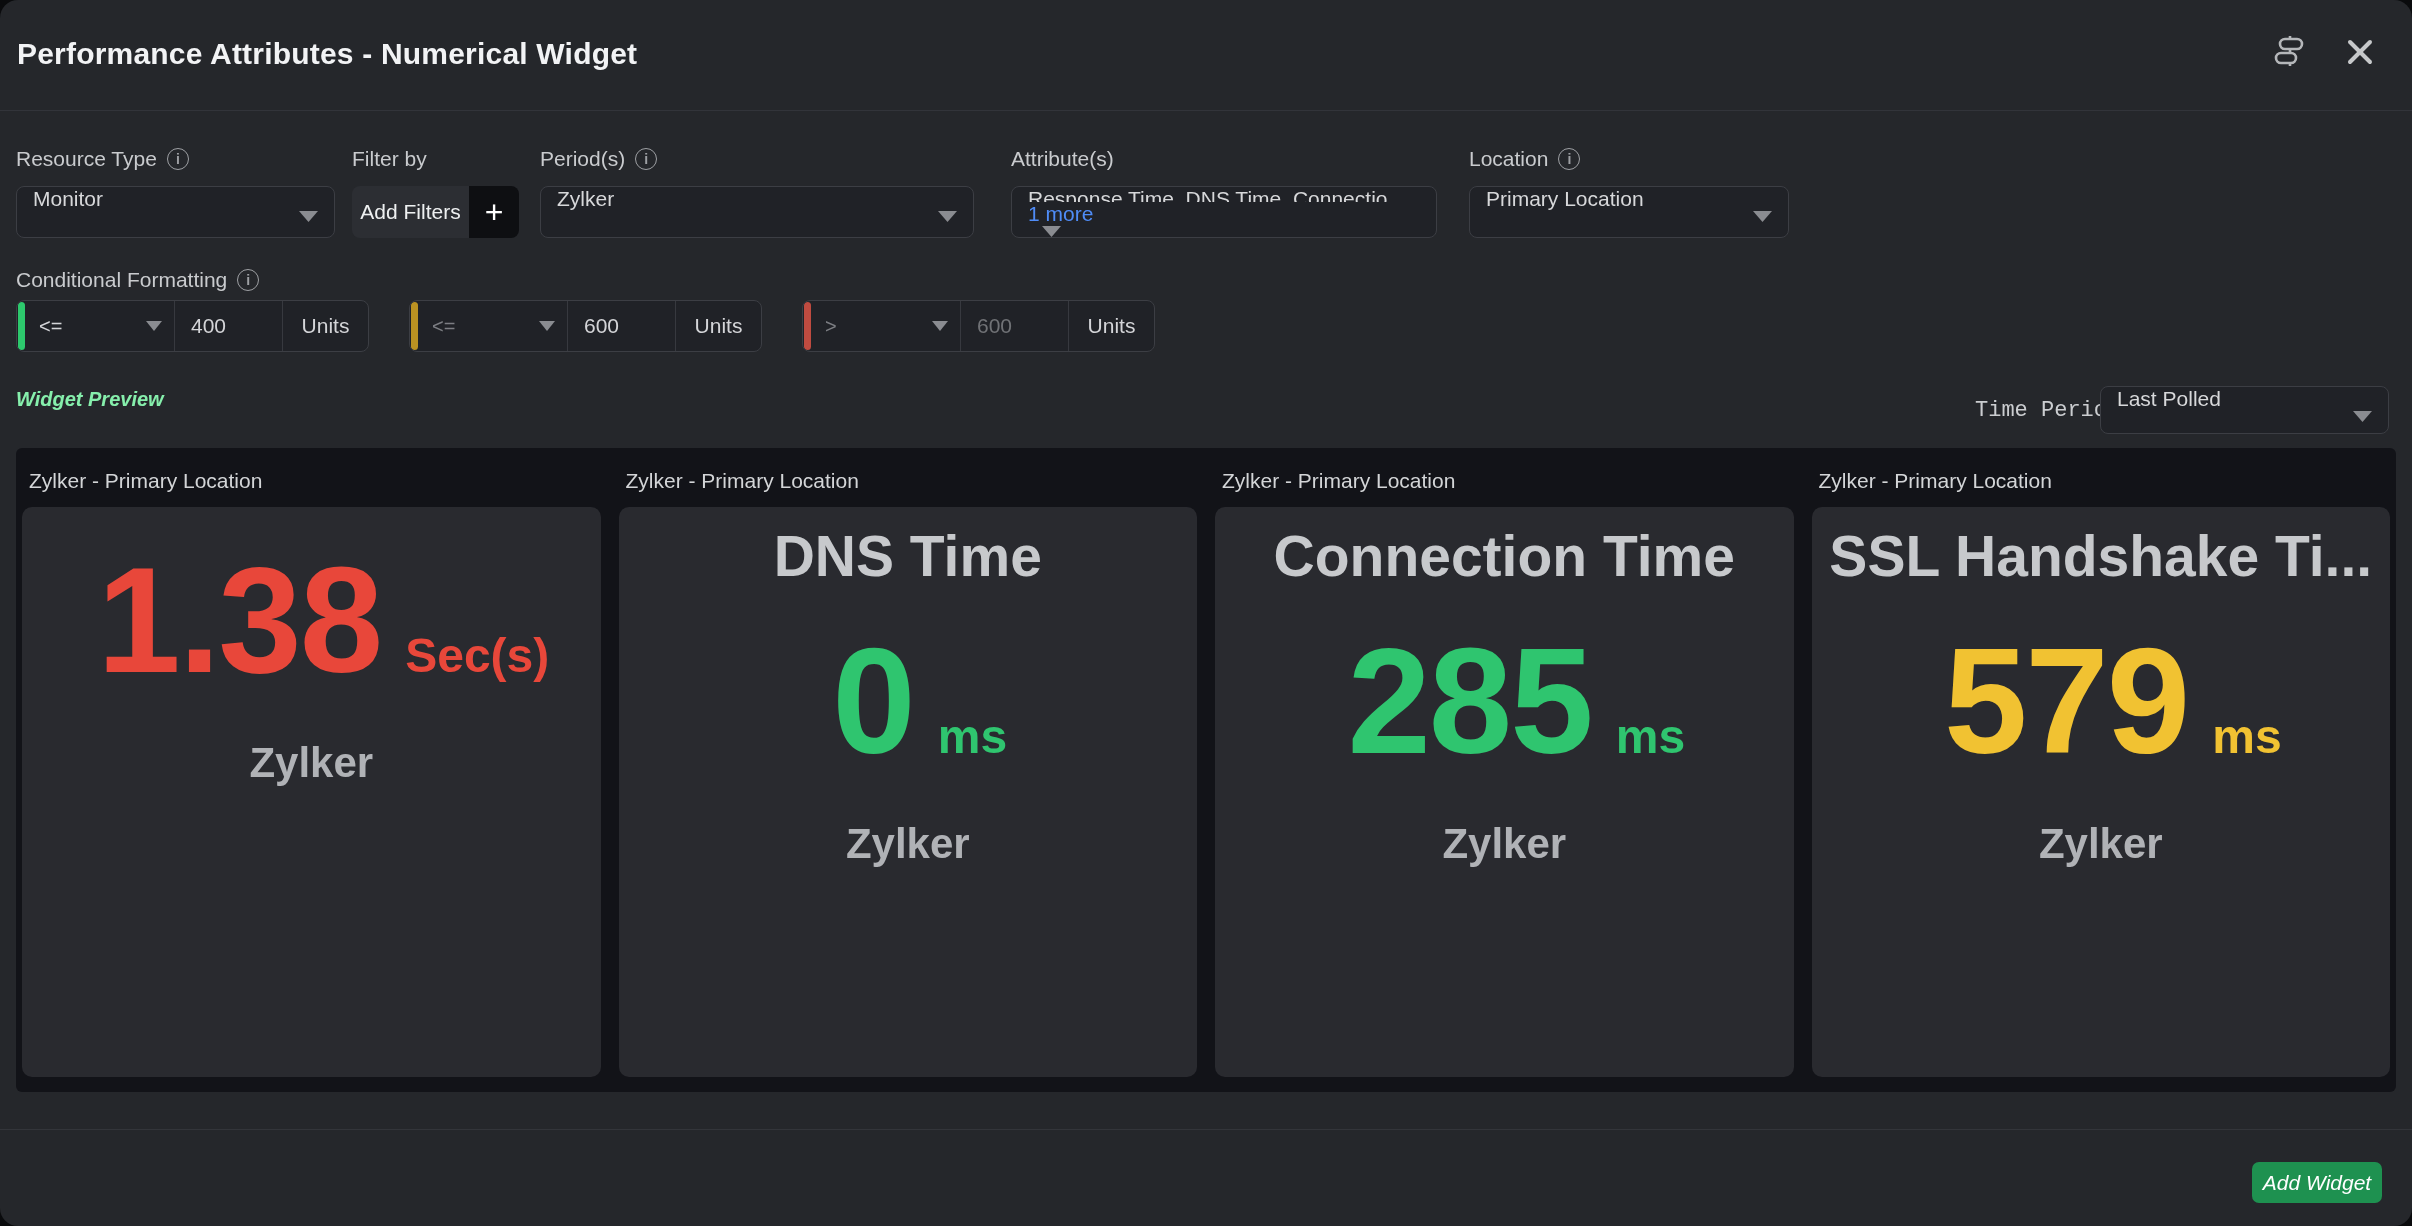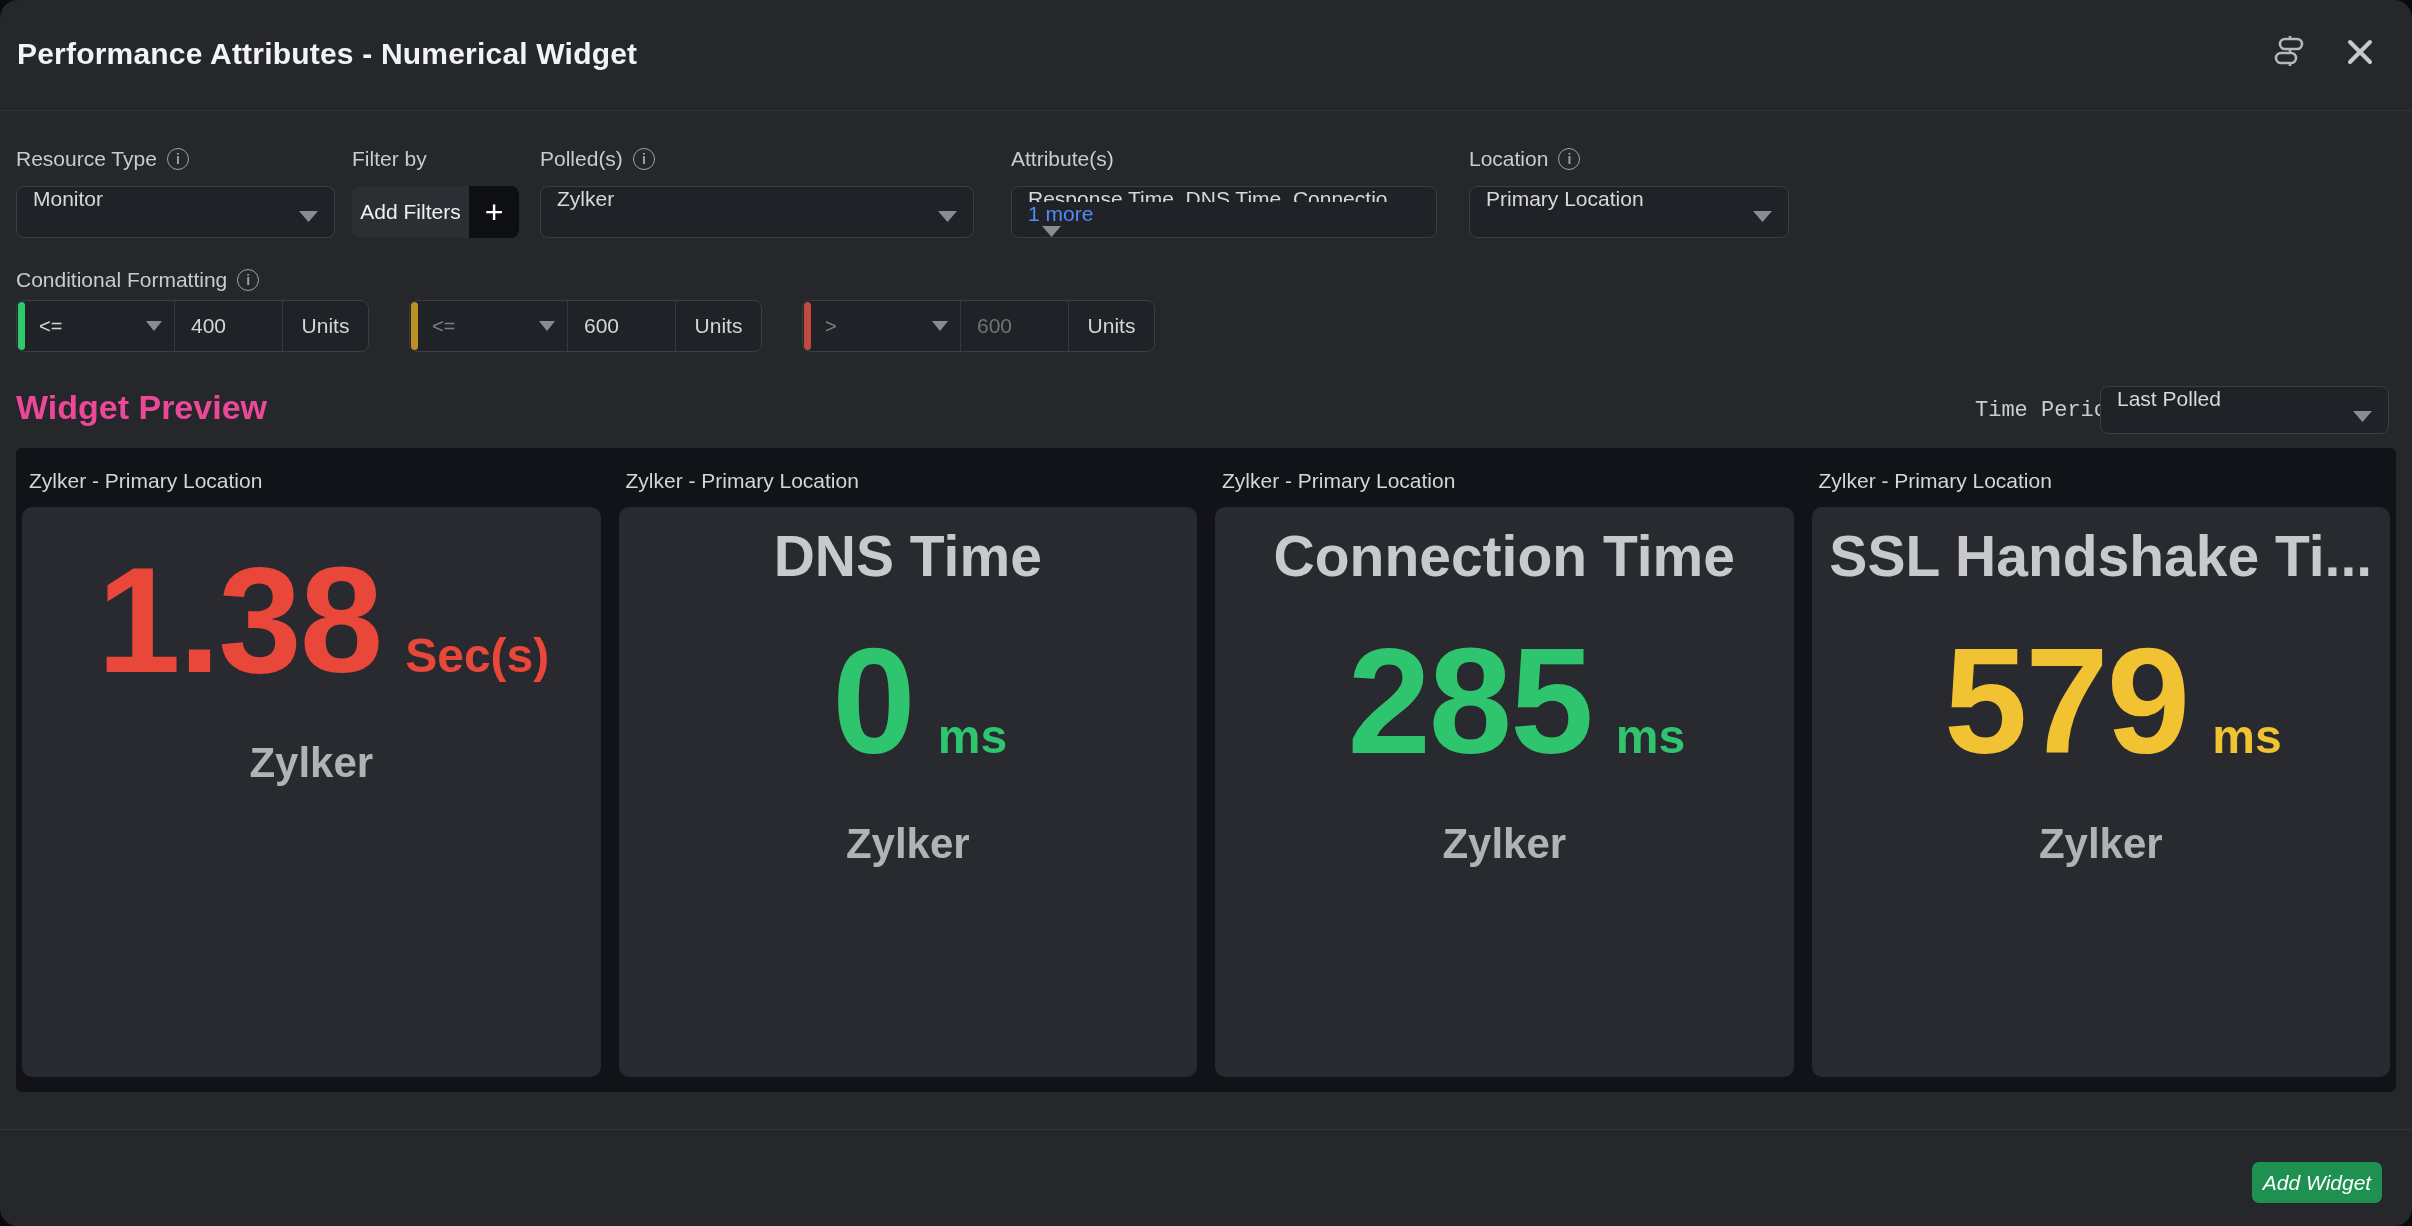--- a/index.html
+++ b/index.html
@@ -39,21 +39,21 @@
   .rule-bar{width:7px;flex:none;margin:1px 0 1px 1px;border-radius:5px;}
   .rule-op{width:150px;flex:none;display:flex;align-items:center;padding:0 12px 0 14px;font-size:20px;color:#d4d5d8;
     border-right:1px solid #37393f;box-sizing:border-box;cursor:pointer;}
   .rule-val{width:108px;flex:none;display:flex;align-items:center;border-right:1px solid #37393f;box-sizing:border-box;}
   .rule-val input{width:100%;background:transparent;border:none;outline:none;font-family:inherit;font-size:21px;color:#d4d5d8;padding:0 16px;}
   .rule-val input::placeholder{color:#707276;}
   .rule-units{flex:1;display:flex;align-items:center;justify-content:center;font-size:21px;color:#d4d5d8;}
   .dim{color:#7c7e83;}
 
   
-  .preview-heading{position:absolute;left:16px;top:388px;font-size:34px;font-weight:700;color:#ec4899;}
+  .preview-heading{position:absolute;left:16px;top:388px;font-size:20px;font-weight:700;color:#86efac;font-style:italic;}
   .tp-label{position:absolute;left:1975px;top:398px;font-size:22px;color:#cbcdd0;white-space:nowrap;font-family:Liberation Mono, monospace;}
   .tp-select{left:2100px;top:386px;width:289px;height:48px;}
 
   .preview{position:absolute;left:16px;top:448px;width:2380px;height:644px;background:#121318;border-radius:6px;
     display:grid;grid-template-columns:repeat(4,1fr);column-gap:18px;padding:0 6px;box-sizing:border-box;}
   .pcol{display:flex;flex-direction:column;min-width:0;}
   .card-header{height:59px;display:flex;align-items:center;padding:6px 6px 0 7px;font-size:21px;color:#d3d5d7;
     white-space:nowrap;overflow:hidden;box-sizing:border-box;}
   .card-body{height:570px;background:#292a2f;border-radius:10px;text-align:center;overflow:hidden;}
   .card-title{margin-top:18px;font-size:57px;font-weight:700;color:#c7c9cc;line-height:1.1;white-space:nowrap;overflow:hidden;padding:0 10px;}
@@ -85,21 +85,21 @@
   <div class="divider-top"></div>
 
   <div class="field-label" style="left:16px;">
     <span>Resource Type</span>
     <span class="info">i</span>
   </div>
   <div class="field-label" style="left:352px;">
     <span>Filter by</span>
   </div>
   <div class="field-label" style="left:540px;">
-    <span>Polled(s)</span>
+    <span>Period(s)</span>
     <span class="info">i</span>
   </div>
   <div class="field-label" style="left:1011px;">
     <span>Attribute(s)</span>
   </div>
   <div class="field-label" style="left:1469px;">
     <span>Location</span>
     <span class="info">i</span>
   </div>
 

